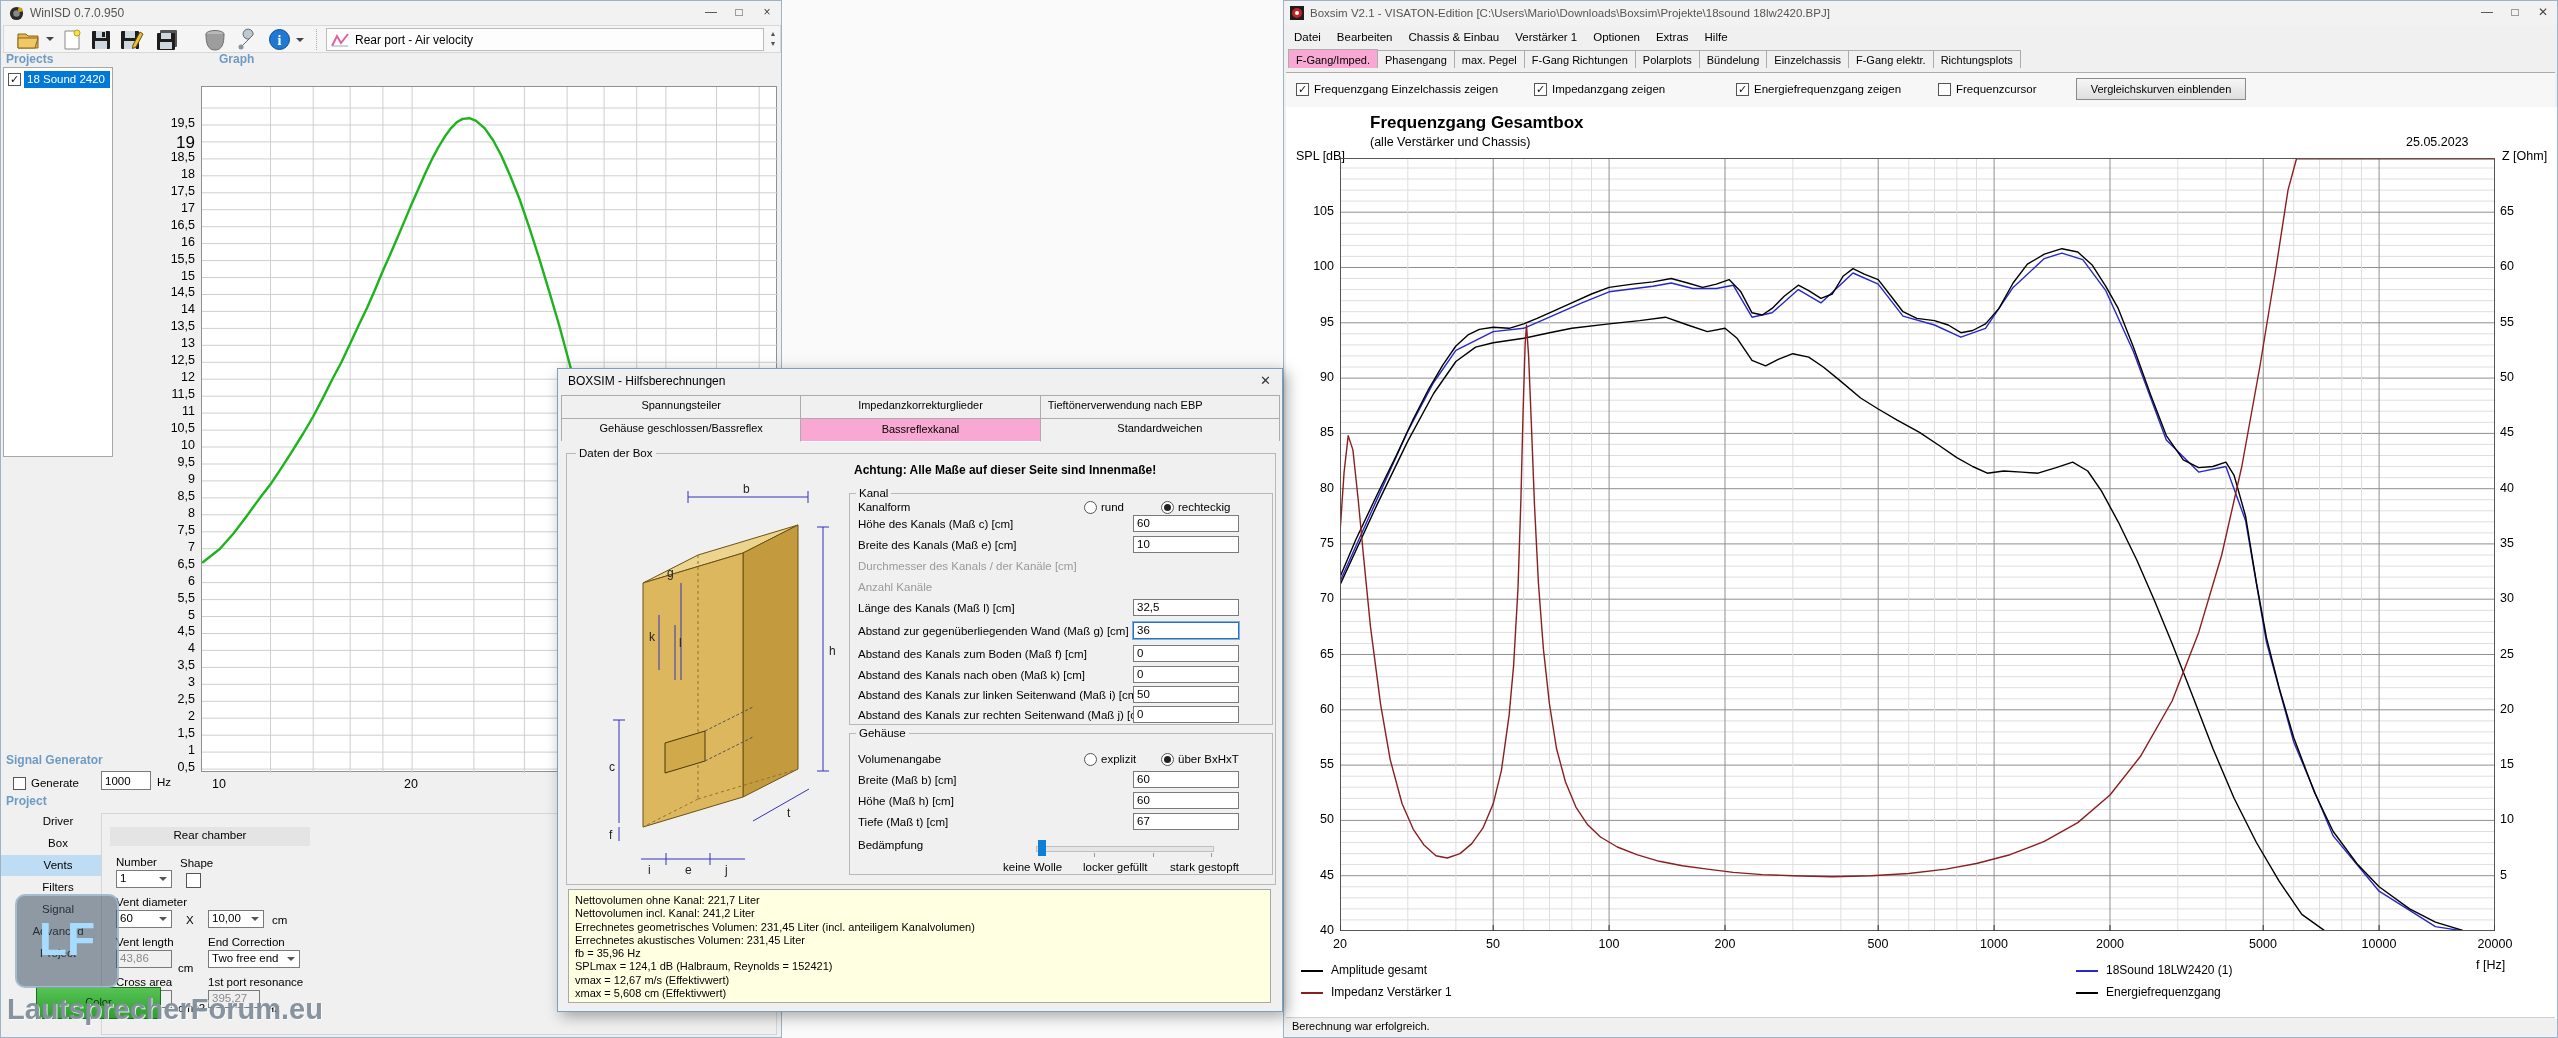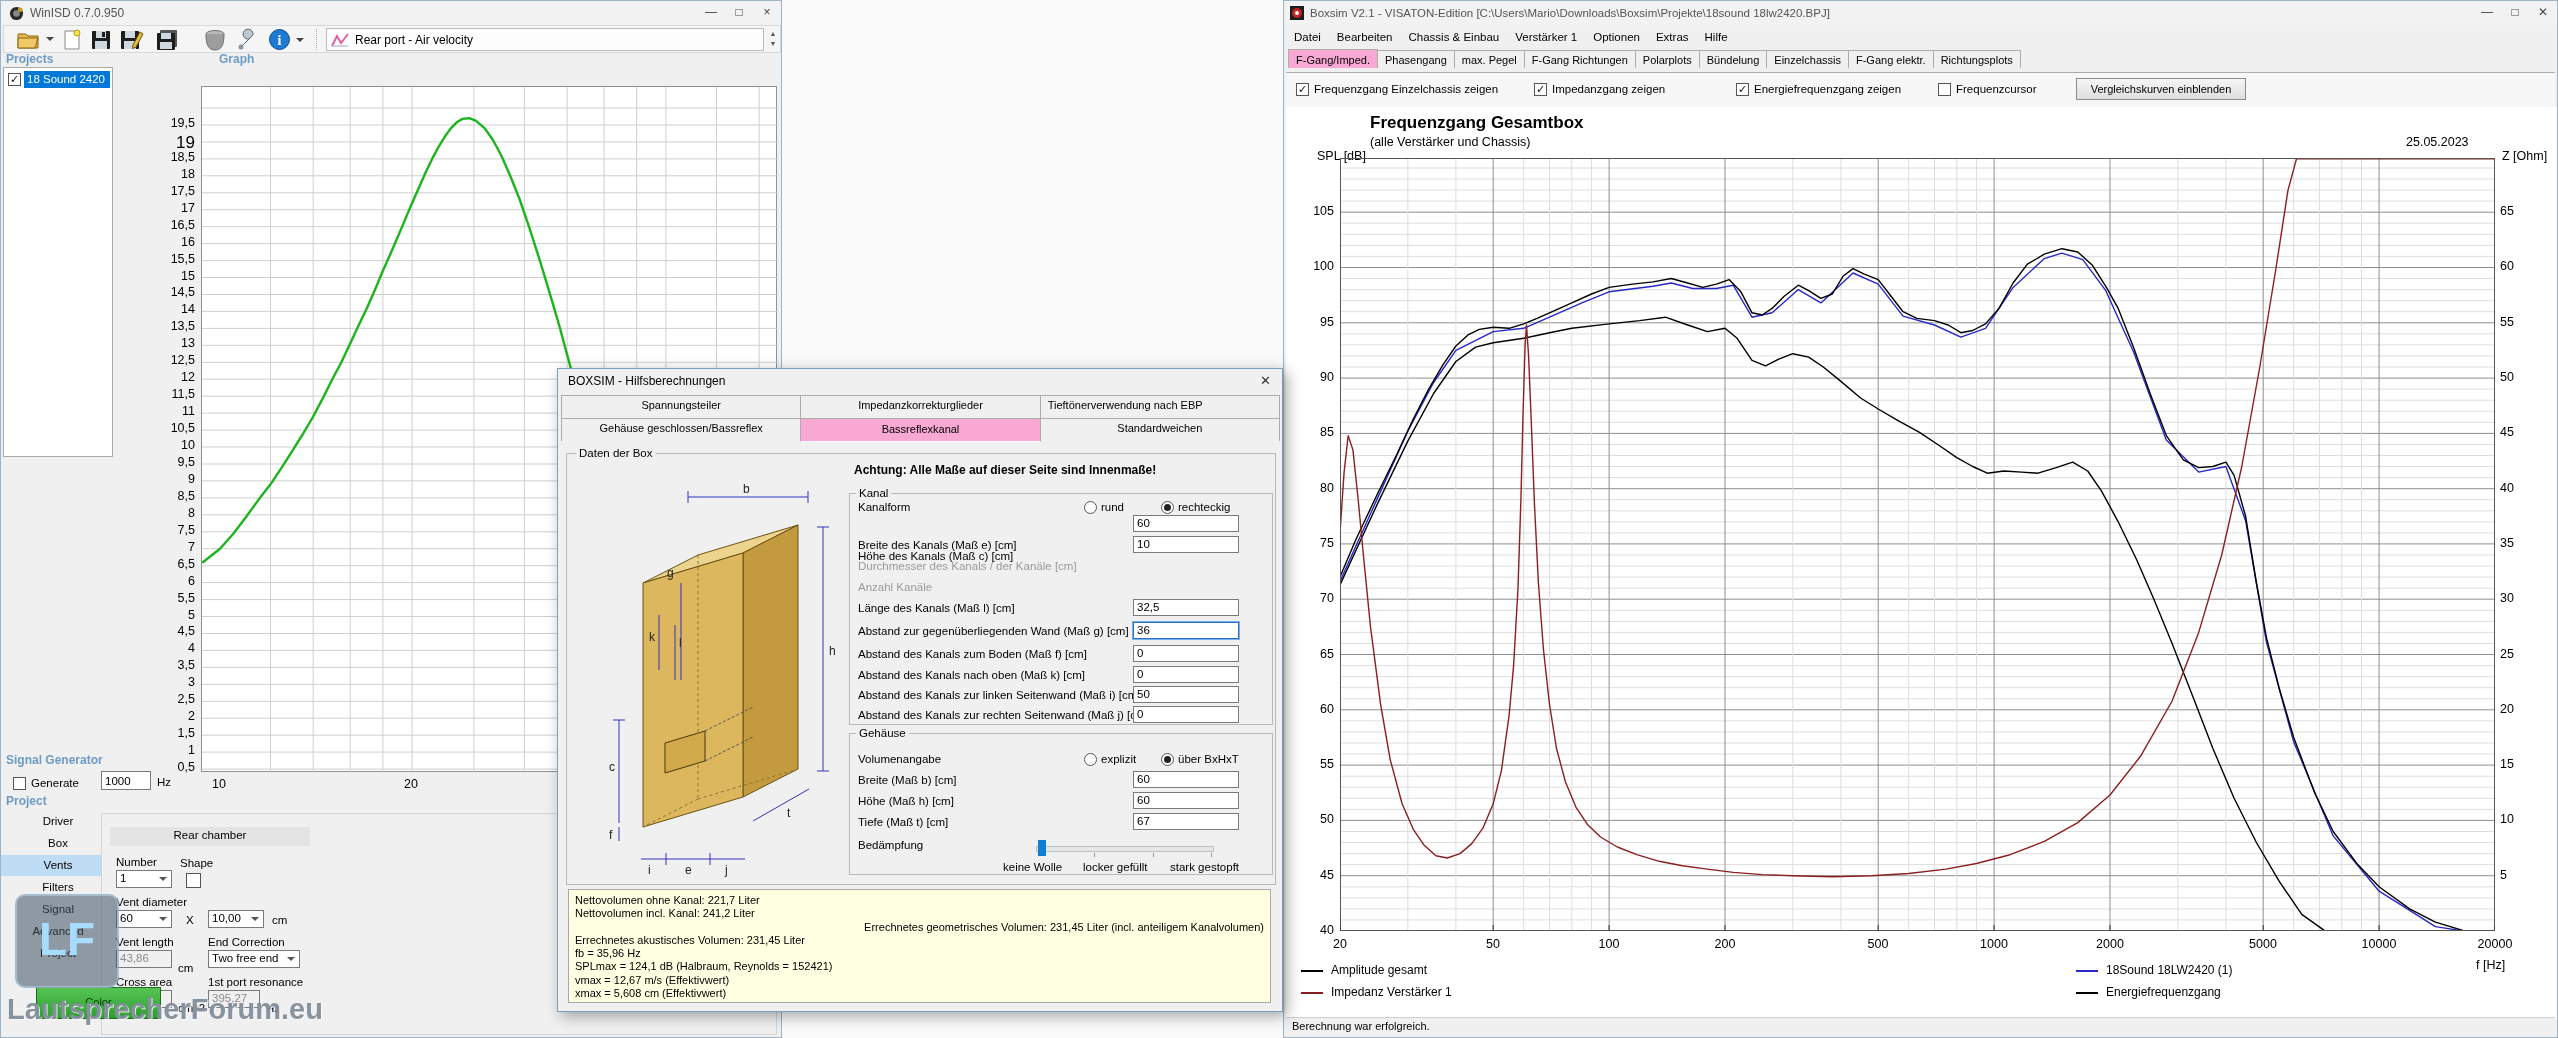--- a/index.html
+++ b/index.html
@@ -285,21 +285,21 @@
         <div class="lbl" style="left: 468px; top: 10px; font-size: 11.5px;">Energiefrequenzgang zeigen</div>
         <div class="cb" style="left: 652px; top: 10px;"></div>
         <div class="lbl" style="left: 670px; top: 10px; font-size: 11.5px;">Frequenzcursor</div>
         <div class="btn" style="left: 790px; top: 5px; width: 170px; height: 22px; padding-top: 4px;">Vergleichskurven einblenden</div>
       </div>
 
     <div class="abs" id="bchart" style="left:2px;top:106px;width:1271px;height:912px;background:#fff;">
       <div class="abs" style="left:84px;top:6px;font-size:17px;font-weight:bold;">Frequenzgang Gesamtbox</div>
       <div class="abs" style="left:84px;top:28px;font-size:12.5px;">(alle Verstärker und Chassis)</div>
       <div class="abs" style="left:1120px;top:28px;font-size:12.5px;">25.05.2023</div>
-      <div class="gridlbl" style="left:10px;top:42px;margin-left:21px;">SPL [dB]</div>
+      <div class="gridlbl" style="left:10px;top:42px;">SPL [dB]</div>
       <div class="gridlbl" style="left:1216px;top:42px;">Z [Ohm]</div>
       <div class="gridlbl" style="left:1190px;top:851px;">f [Hz]</div>
       <div class="abs" id="bplot" style="left:54px;top:51px;width:1155px;height:773px;"><svg width="1155" height="773" viewBox="0 0 1155 773">
             <line x1="0" y1="773.0" x2="1155" y2="773.0" stroke="#8f8f8f" stroke-width="1"></line>
             <line x1="0" y1="761.9" x2="1155" y2="761.9" stroke="#dedede" stroke-width="1"></line>
             <line x1="0" y1="750.9" x2="1155" y2="750.9" stroke="#dedede" stroke-width="1"></line>
             <line x1="0" y1="739.8" x2="1155" y2="739.8" stroke="#dedede" stroke-width="1"></line>
             <line x1="0" y1="728.8" x2="1155" y2="728.8" stroke="#dedede" stroke-width="1"></line>
             <line x1="0" y1="717.7" x2="1155" y2="717.7" stroke="#8f8f8f" stroke-width="1"></line>
             <line x1="0" y1="706.6" x2="1155" y2="706.6" stroke="#dedede" stroke-width="1"></line>
@@ -527,21 +527,21 @@
     <div class="abs" style="left:296px;top:94px;font-size:12px;font-weight:bold;">Achtung: Alle Maße auf dieser Seite sind Innenmaße!</div>
 
     <div class="groupbox" style="left:291px;top:124px;width:424px;height:232px;"></div>
     <div class="grouplab" style="left:298px;top:118px;">Kanal</div>
     <div class="lbl" style="left:300px;top:132px;">Kanalform</div>
     <div class="radio" style="left:526px;top:132px;"></div>
     <div class="lbl" style="left:543px;top:132px;">rund</div>
     <div class="radio on" style="left:603px;top:132px;"></div>
     <div class="lbl" style="left:620px;top:132px;">rechteckig</div>
     <div id="kanal-fields">
-        <div class="lbl" style="left: 300px; top: 149px; margin-top: 32px;">Höhe des Kanals (Maß c) [cm]</div>
+        <div class="lbl" style="left: 300px; top: 149px;">Höhe des Kanals (Maß c) [cm]</div>
         <div class="inp" style="left: 575px; top: 146px; width: 106px; height: 17px;">60</div>
         <div class="lbl" style="left: 300px; top: 170px;">Breite des Kanals (Maß e) [cm]</div>
         <div class="inp" style="left: 575px; top: 167px; width: 106px; height: 17px;">10</div>
         <div class="lbl" style="left: 300px; top: 191px; color: rgb(154, 154, 154);">Durchmesser des Kanals / der Kanäle [cm]</div>
         <div class="lbl" style="left: 300px; top: 212px; color: rgb(154, 154, 154);">Anzahl Kanäle</div>
         <div class="lbl" style="left: 300px; top: 233px;">Länge des Kanals (Maß l) [cm]</div>
         <div class="inp" style="left: 575px; top: 230px; width: 106px; height: 17px;">32,5</div>
         <div class="lbl" style="left: 300px; top: 256px;">Abstand zur gegenüberliegenden Wand (Maß g) [cm]</div>
         <div class="inp" style="left: 575px; top: 253px; width: 106px; height: 17px; border: 1px solid rgb(42, 111, 192); outline: rgb(122, 176, 232) solid 1px;">36</div>
         <div class="lbl" style="left: 300px; top: 279px;">Abstand des Kanals zum Boden (Maß f) [cm]</div>
@@ -580,21 +580,21 @@
     <div id="slider-labels">
         <div class="lbl" style="left: 445px; top: 492px; font-size: 11.5px;">keine Wolle</div>
         <div class="lbl" style="left: 525px; top: 492px; font-size: 11.5px;">locker gefüllt</div>
         <div class="lbl" style="left: 612px; top: 492px; font-size: 11.5px;">stark gestopft</div>
       </div>
 
     <div class="abs" style="left:10px;top:520px;width:703px;height:114px;background:#ffffe1;border:1px solid #a8a8a8;box-sizing:border-box;overflow:hidden;">
       <div id="info-lines" style="padding:4px 6px;font-size:11px;line-height:13.3px;">
           <div style="white-space: nowrap;">Nettovolumen ohne Kanal: 221,7 Liter</div>
           <div style="white-space: nowrap;">Nettovolumen incl. Kanal: 241,2 Liter</div>
-          <div style="white-space: nowrap; text-align: right;">Errechnetes geometrisches Volumen: 231,45 Liter (incl. anteiligem Kanalvolumen)</div>
+          <div style="white-space: nowrap;">Errechnetes geometrisches Volumen: 231,45 Liter (incl. anteiligem Kanalvolumen)</div>
           <div style="white-space: nowrap;">Errechnetes akustisches Volumen: 231,45 Liter</div>
           <div style="white-space: nowrap;">fb = 35,96 Hz</div>
           <div style="white-space: nowrap;">SPLmax = 124,1 dB (Halbraum, Reynolds = 152421)</div>
           <div style="white-space: nowrap;">vmax = 12,67 m/s (Effektivwert)</div>
           <div style="white-space: nowrap;">xmax = 5,608 cm (Effektivwert)</div>
         </div>
     </div>
   </div>
 
 </div>

